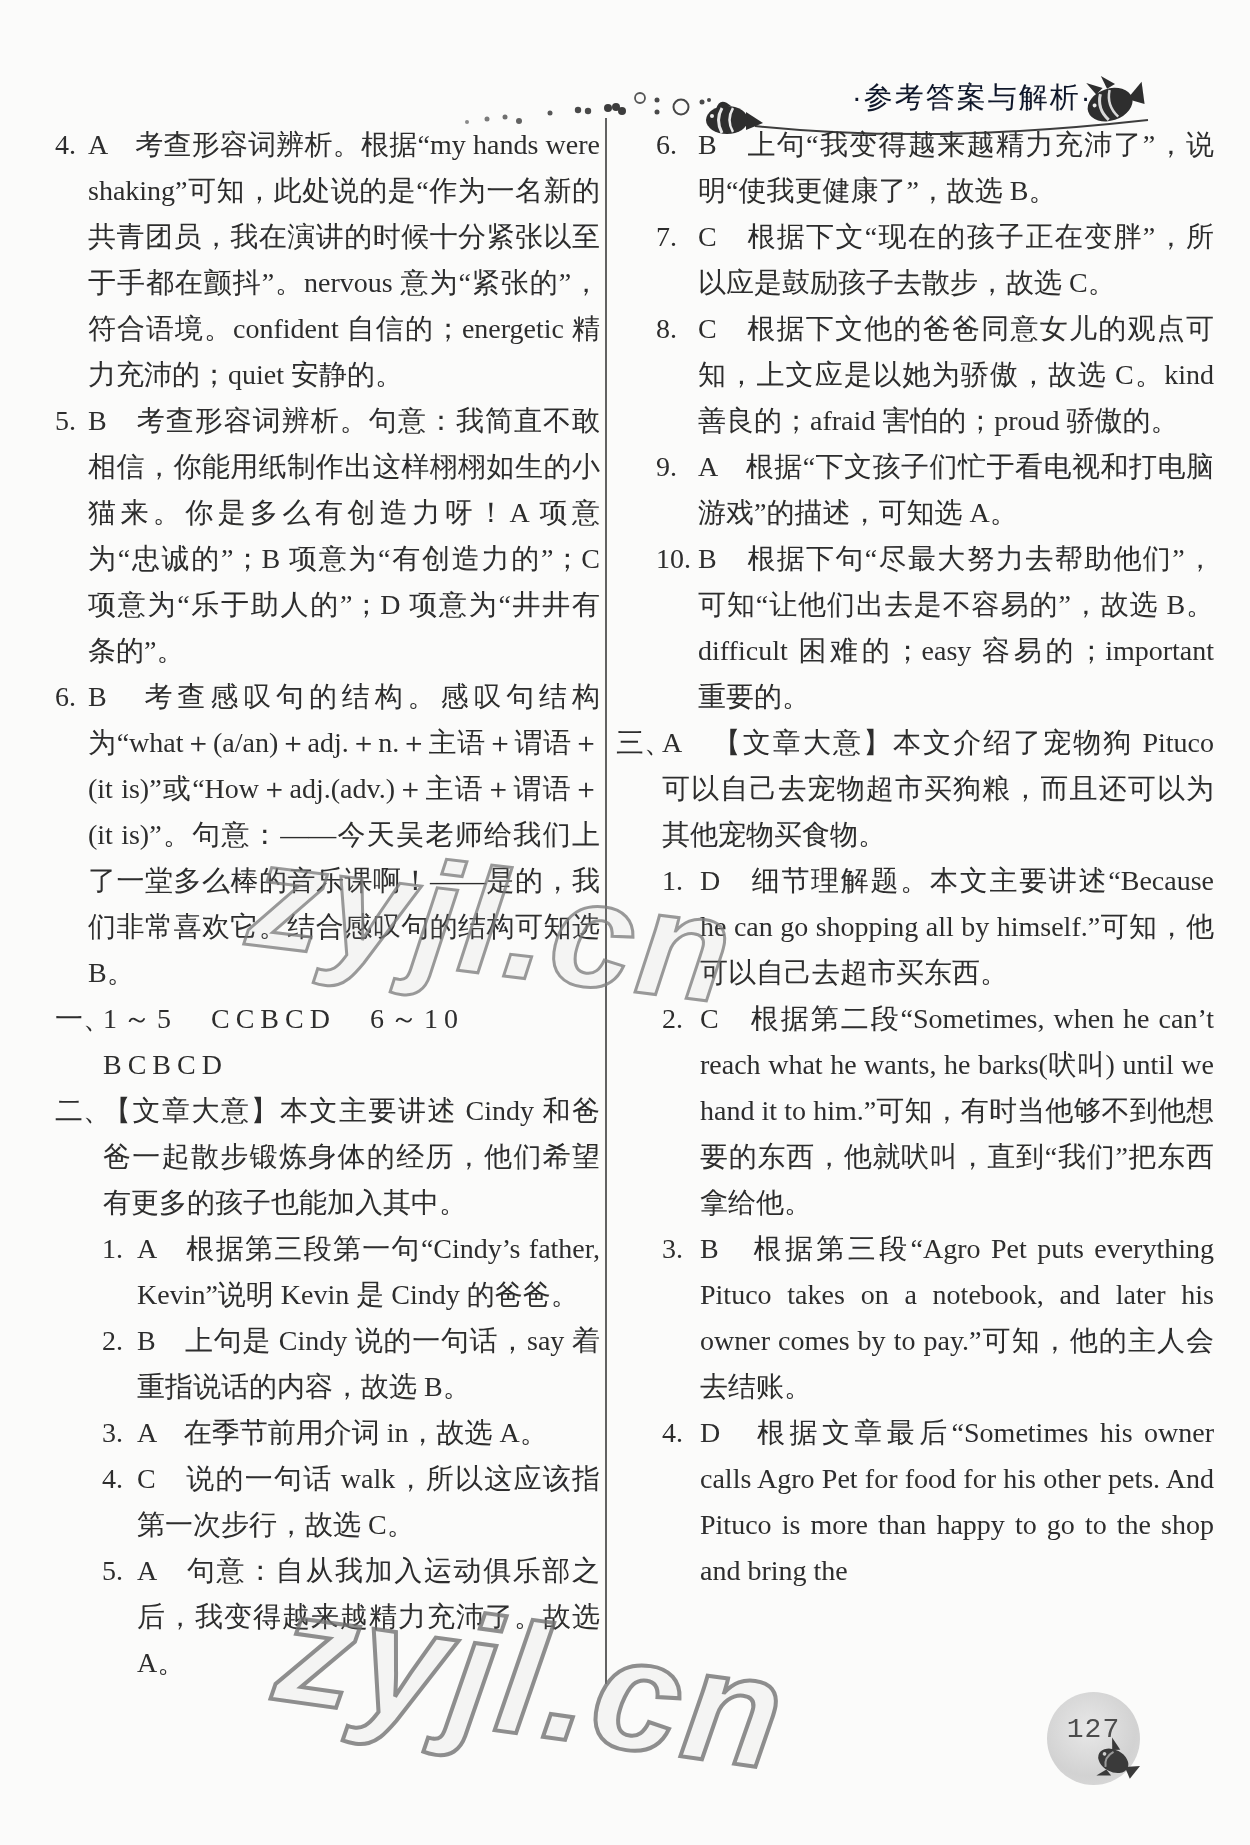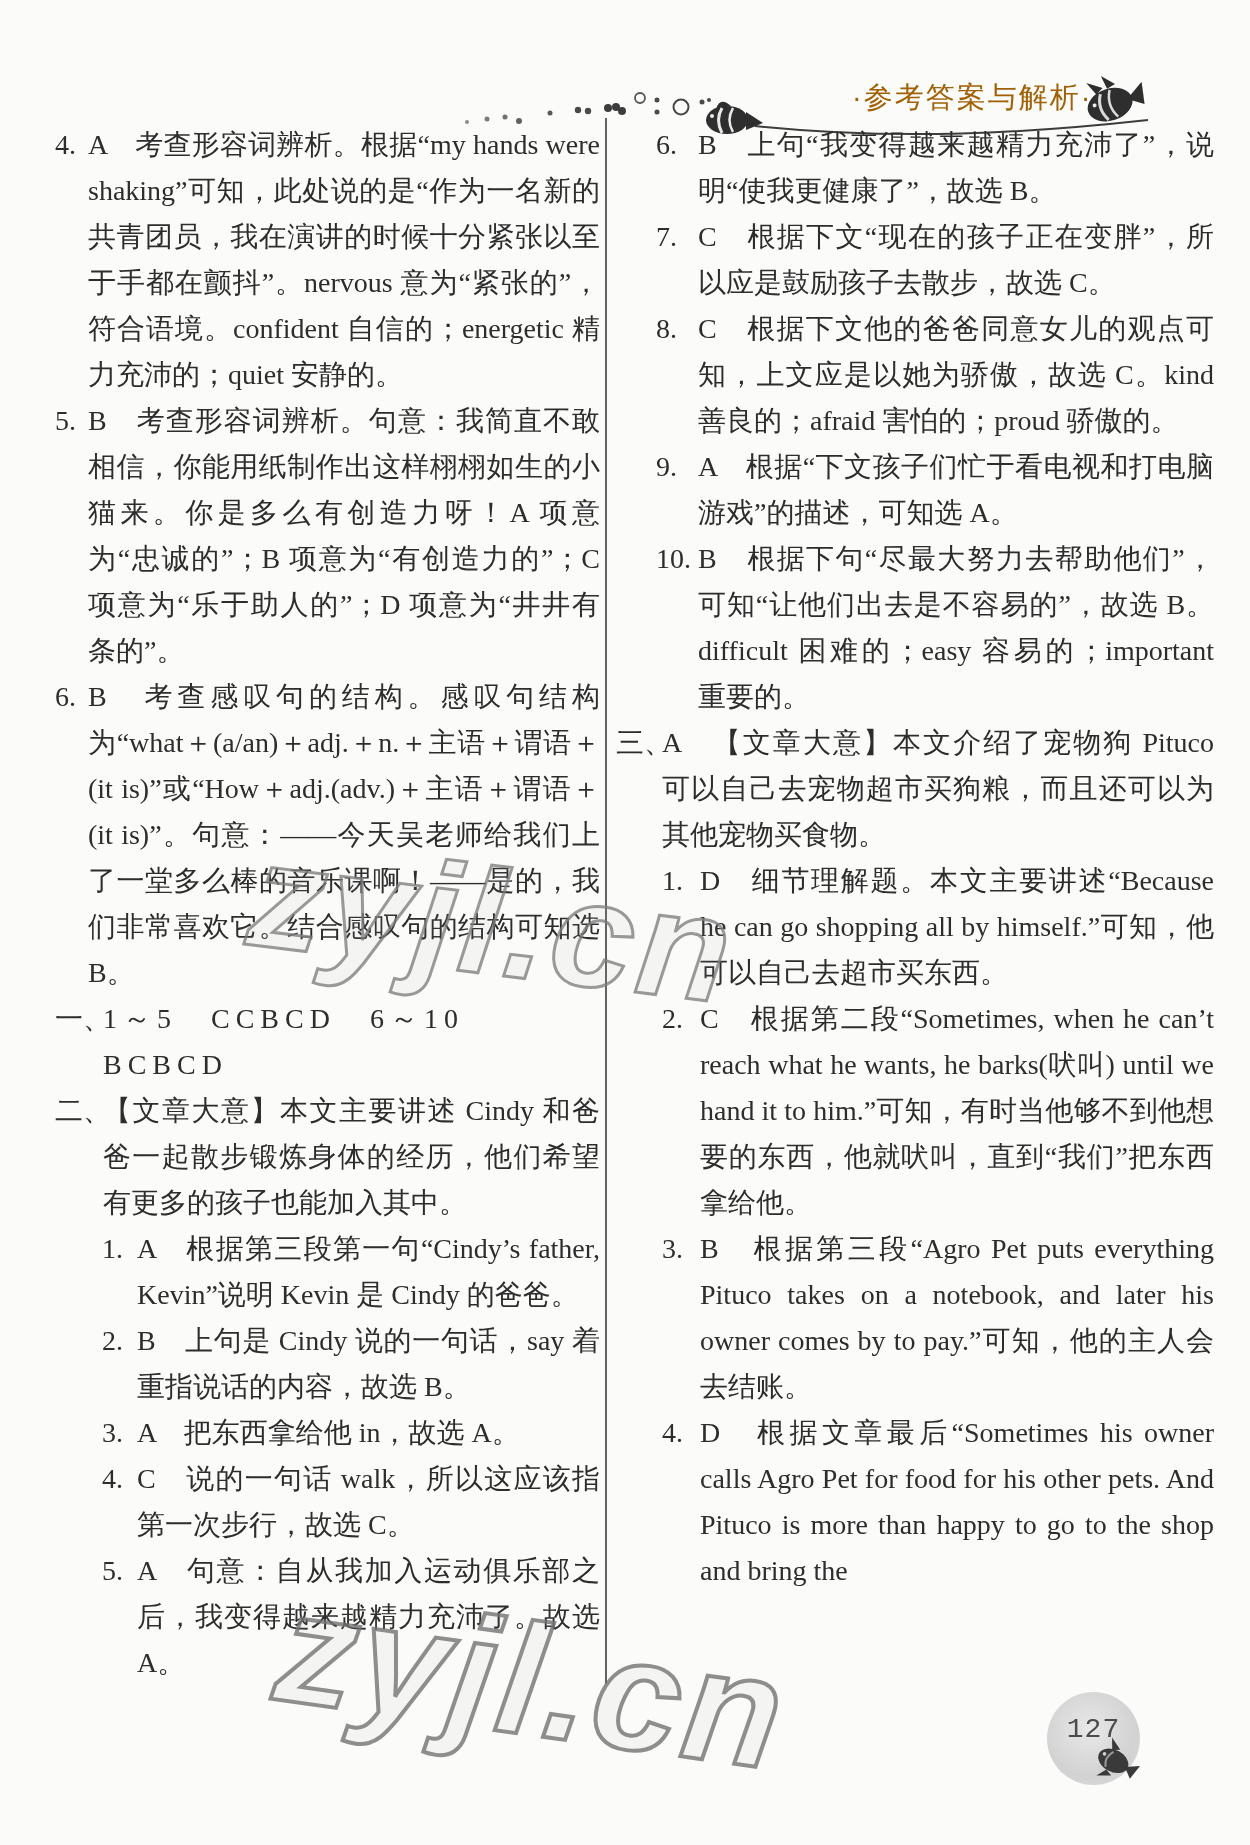--- a/index.html
+++ b/index.html
@@ -6,21 +6,21 @@
   body{
     width:1250px;height:1845px;position:relative;overflow:hidden;
     background:#fbfbfa;
     font-family:"Liberation Serif","DejaVu Serif",serif;
   }
   
   #header-deco{position:absolute;left:0;top:0;width:1250px;height:170px;pointer-events:none;}
   .header-title{
     position:absolute;left:852px;top:78px;width:260px;
     font-family:"Liberation Sans","DejaVu Sans",sans-serif;
-    font-size:29px;color:#a16207;letter-spacing:2px;white-space:nowrap;
+    font-size:29px;color:#0f172a;letter-spacing:2px;white-space:nowrap;
   }
   
   .col{position:absolute;top:122px;color:#2d2d2d;font-size:28px;line-height:46px;}
   .col-left{left:55px;width:545px;}
   .col-right{left:616px;width:598px;}
   .item{display:flex;align-items:flex-start;}
   .item .n{flex:none;white-space:nowrap;}
   .item .t{flex:1 1 auto;text-align:justify;}
   .col-left .cont{margin-left:33px;}
   .col-left .num .n{width:33px;}
@@ -131,21 +131,21 @@
     <div class="item sub">
       <span class="n">1.</span>
       <div class="t">A　根据第三段第一句“Cindy’s father, Kevin”说明 Kevin 是 Cindy 的爸爸。</div>
     </div>
     <div class="item sub">
       <span class="n">2.</span>
       <div class="t">B　上句是 Cindy 说的一句话，say 着重指说话的内容，故选 B。</div>
     </div>
     <div class="item sub">
       <span class="n">3.</span>
-      <div class="t">A　把东西拿给他 in，故选 A。</div>
+      <div class="t">A　在季节前用介词 in，故选 A。</div>
     </div>
     <div class="item sub">
       <span class="n">4.</span>
       <div class="t">C　说的一句话 walk，所以这应该指第一次步行，故选 C。</div>
     </div>
     <div class="item sub">
       <span class="n">5.</span>
       <div class="t">A　句意：自从我加入运动俱乐部之后，我变得越来越精力充沛了。故选 A。</div>
     </div>
   </div>

